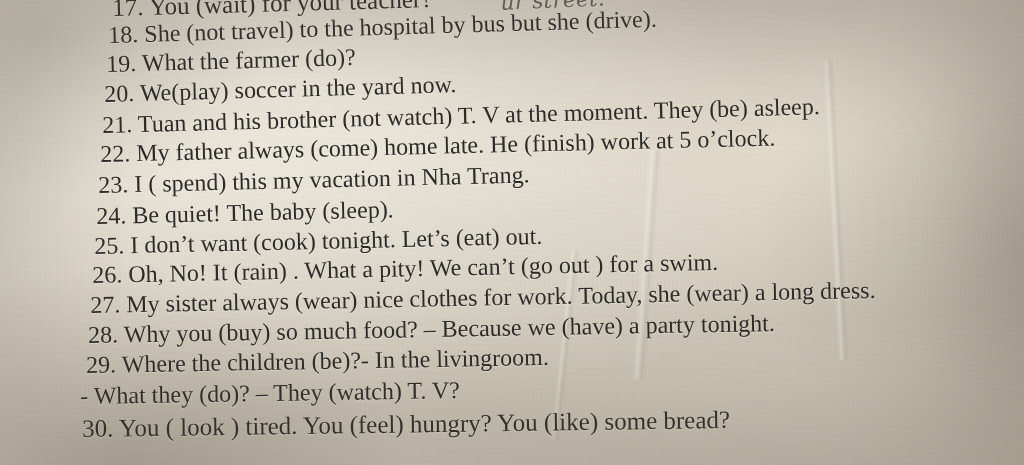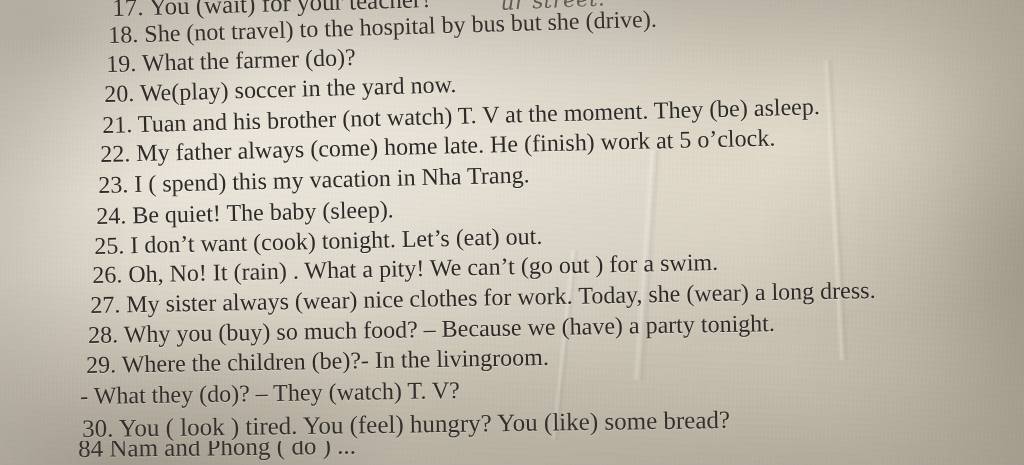--- a/index.html
+++ b/index.html
@@ -149,19 +149,16 @@
     <div class="line" style="left:90px; top:292px; font-size:24px; transform: rotate(-1.1deg); transform-origin: left top;">27. My sister always (wear) nice clothes for  work. Today, she (wear) a long dress.</div>
 
     <div class="line" style="left:88px; top:322px; font-size:24px; transform: rotate(-1.0deg); transform-origin: left top;">28. Why you (buy) so much food? – Because we (have) a party tonight.</div>
 
     <div class="line" style="left:86px; top:352px; font-size:24px; transform: rotate(-1.0deg); transform-origin: left top;">29. Where the children (be)?- In the livingroom.</div>
 
     <div class="line" style="left:80px; top:383px; font-size:24px; transform: rotate(-0.9deg); transform-origin: left top;">- What they (do)? – They (watch) T. V?</div>
 
     <div class="line" style="left:82px; top:415px; font-size:25px; transform: rotate(-0.8deg); transform-origin: left top;">30. You ( look ) tired. You (feel) hungry? You (like) some bread?</div>
 
-    <div class="clip-bottom">
-      <div class="line" style="left:78px; top:-6px; font-size:25px; transform: rotate(-0.7deg); transform-origin: left top;">84 Nam and Phong ( do ) ...</div>
-    </div>
   </div>
 
   <div class="vignette"></div>
 </div>
 
 </body></html>

